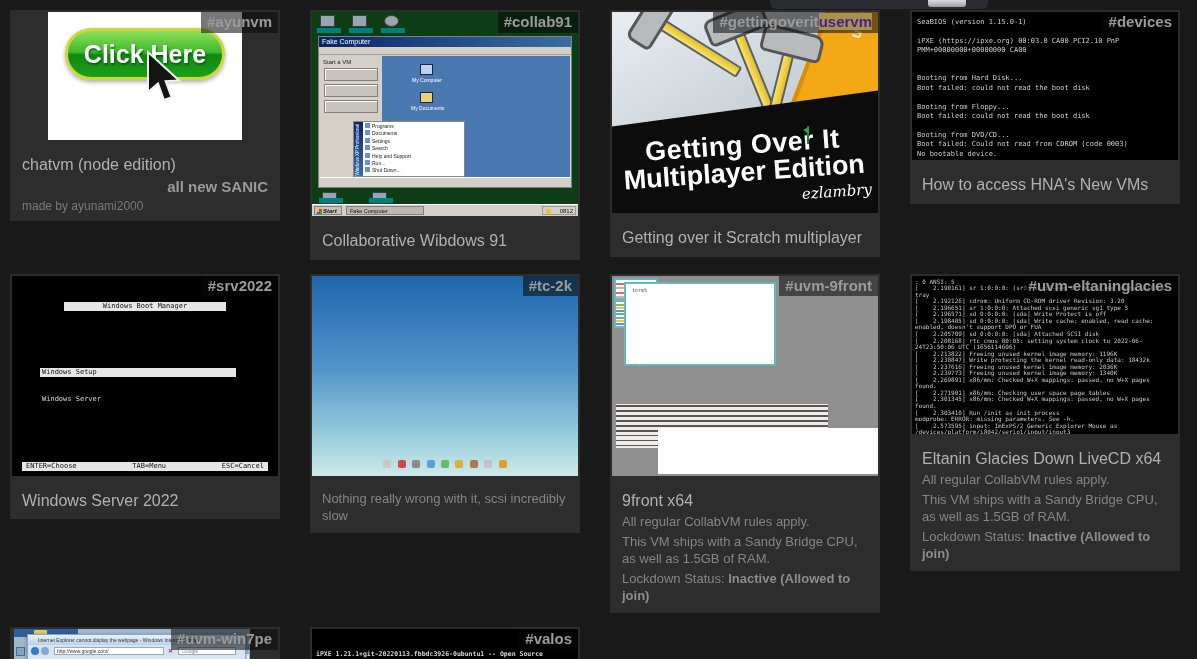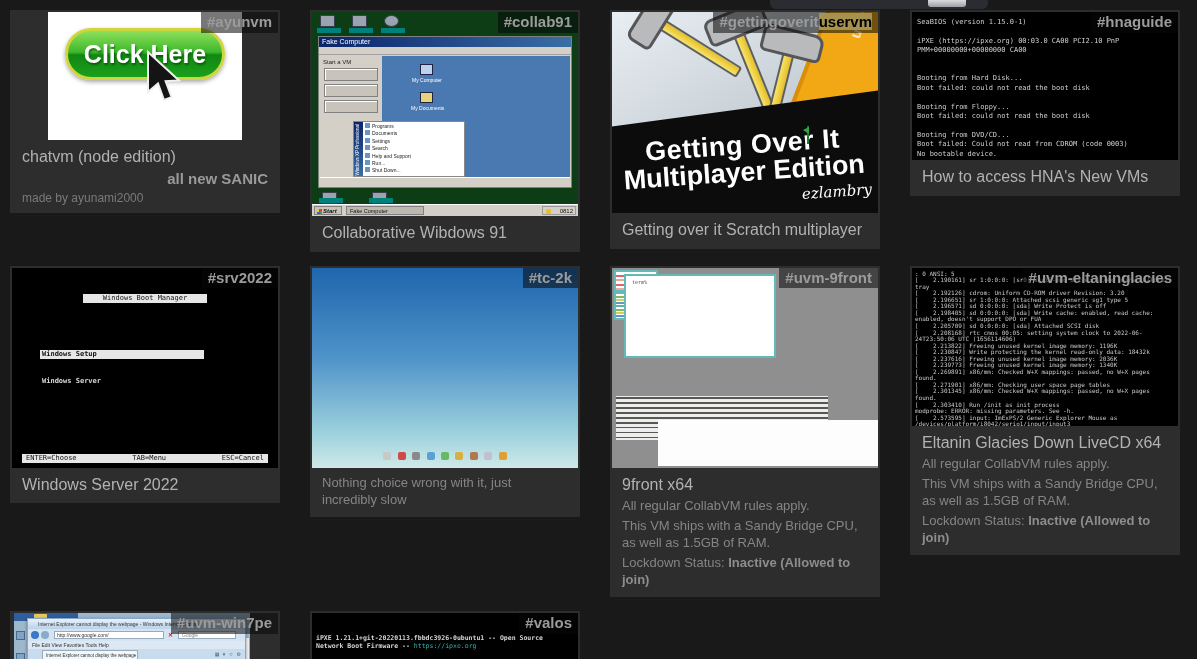--- a/index.html
+++ b/index.html
@@ -4,23 +4,23 @@
 <style>
   * { box-sizing: border-box; margin: 0; padding: 0; }
   html,body { width:1197px; height:659px; overflow:hidden; }
   body { background:#191919; font-family:"Liberation Sans", sans-serif; position:relative; }
 
   .grid { display:grid; grid-template-columns:repeat(4,270px); column-gap:30px; row-gap:14px;
           padding:10px; align-items:start; }
   .card { width:270px; background:#2d2d2d; position:relative; padding:2px 2px 8px; cursor:pointer; }
   .tag { position:absolute; top:2px; right:2px; z-index:6; font-weight:bold; font-size:15px;
          color:#9b9b9b; background:rgba(8,8,8,.55); padding:1px 6px; line-height:1.25; }
-  .tag .hl { background:#a5924e; color:#000000; }
+  .tag .hl { background:#a5924e; color:#4c1d95; }
   .thumb { position:relative; margin:0 auto; overflow:hidden; display:block; }
-  .body { padding:4px 10px 0; }
+  .body { padding:12px 10px 0; }
   .title { font-size:16px; color:#b2b2b2; line-height:1.35; margin-top:2px; }
   .desc { font-size:13px; color:#858585; line-height:1.35; margin-top:2px; }
   .desc b { font-weight:bold; color:#8d8d8d; }
   .byline { font-size:12px; color:#7a7a7a; margin-top:4px; }
   .sanic { font-size:15px; font-weight:bold; color:#9a9a9a; text-align:right; margin-top:2px; }
   .mono { font-family:"DejaVu Sans Mono", monospace; white-space:pre-wrap; }
 
   
   .cutoff { position:absolute; left:770px; top:0; width:218px; height:9px; background:#2b2c31;
             border-radius:0 0 6px 6px; z-index:10; }
@@ -76,23 +76,23 @@
              clip-path:polygon(0 57%, 100% 39%, 100% 100%, 0 100%); }
   .t3text { position:absolute; left:6px; right:8px; bottom:6px; transform:rotate(-4deg); color:#fff; text-align:center; }
   .t3l1 { font-size:27px; font-weight:bold; letter-spacing:.5px; }
   .t3l2 { font-size:27px; font-weight:bold; margin-top:-4px; }
   .t3auth { font-size:15px; font-style:italic; font-family:"DejaVu Serif", serif; text-align:right; margin-top:1px; }
 
   
   .console { background:#000; color:#cfcfcf; overflow:hidden; }
   .t4 { width:266px; height:148px; font-size:7px; line-height:9.4px; padding:6px 5px; }
   .t5 { width:266px; height:200px; font-size:7px; line-height:9px; color:#dcdcdc; }
-  .t5 .bmhead { width:124px; margin:8px auto 2px; background:#e6e6e6; color:#111; text-align:center; }
+  .t5 .bmhead { width:162px; margin:8px auto 12px; background:#e6e6e6; color:#111; text-align:center; }
   .t5 .sect { padding:0 12px; }
-  .t5 .opt { margin-left:28px; width:164px; padding-left:2px;font-weight:bold; }
+  .t5 .opt { margin-left:28px; width:196px; padding-left:2px; }
   .t5 .sel { background:#e6e6e6; color:#111; }
   .t5 .foot { position:absolute; left:10px; right:10px; bottom:5px; background:#e6e6e6; color:#111;
               display:flex; justify-content:space-between; padding:0 4px; }
   .t8 { width:266px; height:158px; font-size:6px; line-height:6.55px; padding:3px; color:#c9c9c9; }
   .t10 { width:266px; height:200px; font-size:6.5px; line-height:8.4px; padding:4px; color:#d6d6d6; }
   .t10 .b1 { font-weight:bold; }
   .t10 .cy { color:#2fb3b3;text-align:right; }
 
   
   .t6 { width:266px; height:200px; background:linear-gradient(180deg,#1f66ad 0%,#4e93c9 45%,#9cd0dd 82%,#cfe9e8 100%); }
@@ -249,21 +249,21 @@
           <div class="t3auth">ezlambry</div>
         </div>
       </div>
     </div>
     <div class="body">
       <div class="title">Getting over it Scratch multiplayer</div>
     </div>
   </div>
 
   <div class="card">
-    <div class="tag">#hnaguide</div>
+    <div class="tag">#devices</div>
     <div class="thumb console t4 mono">SeaBIOS (version 1.15.0-1)
 
 iPXE (https://ipxe.org) 00:03.0 CA00 PCI2.10 PnP PMM+00000000+00000000 CA00
 
 
 Booting from Hard Disk...
 Boot failed: could not read the boot disk
 
 Booting from Floppy...
 Boot failed: could not read the boot disk
@@ -309,21 +309,21 @@
         <i style="background:#8a8a8a"></i>
         <i style="background:#58a0d8"></i>
         <i style="background:#68b868"></i>
         <i style="background:#d8b040"></i>
         <i style="background:#b07850"></i>
         <i style="background:#c0c0d0"></i>
         <i style="background:#e0a030"></i>
       </div>
     </div>
     <div class="body">
-      <div class="desc">Nothing choice wrong with it, just incredibly slow</div>
+      <div class="desc">Nothing really wrong with it, scsi incredibly slow</div>
     </div>
   </div>
 
   <div class="card">
     <div class="tag">#uvm-9front</div>
     <div class="thumb t7">
       <div class="nf-win nf-stripes-r" style="left:2px;top:2px;width:44px;height:22px"></div>
       <div class="nf-win nf-stripes-m" style="left:2px;top:24px;width:44px;height:28px"></div>
       <div class="nf-win" style="left:12px;top:6px;width:152px;height:84px">
         <div class="nf-term">term%</div>

